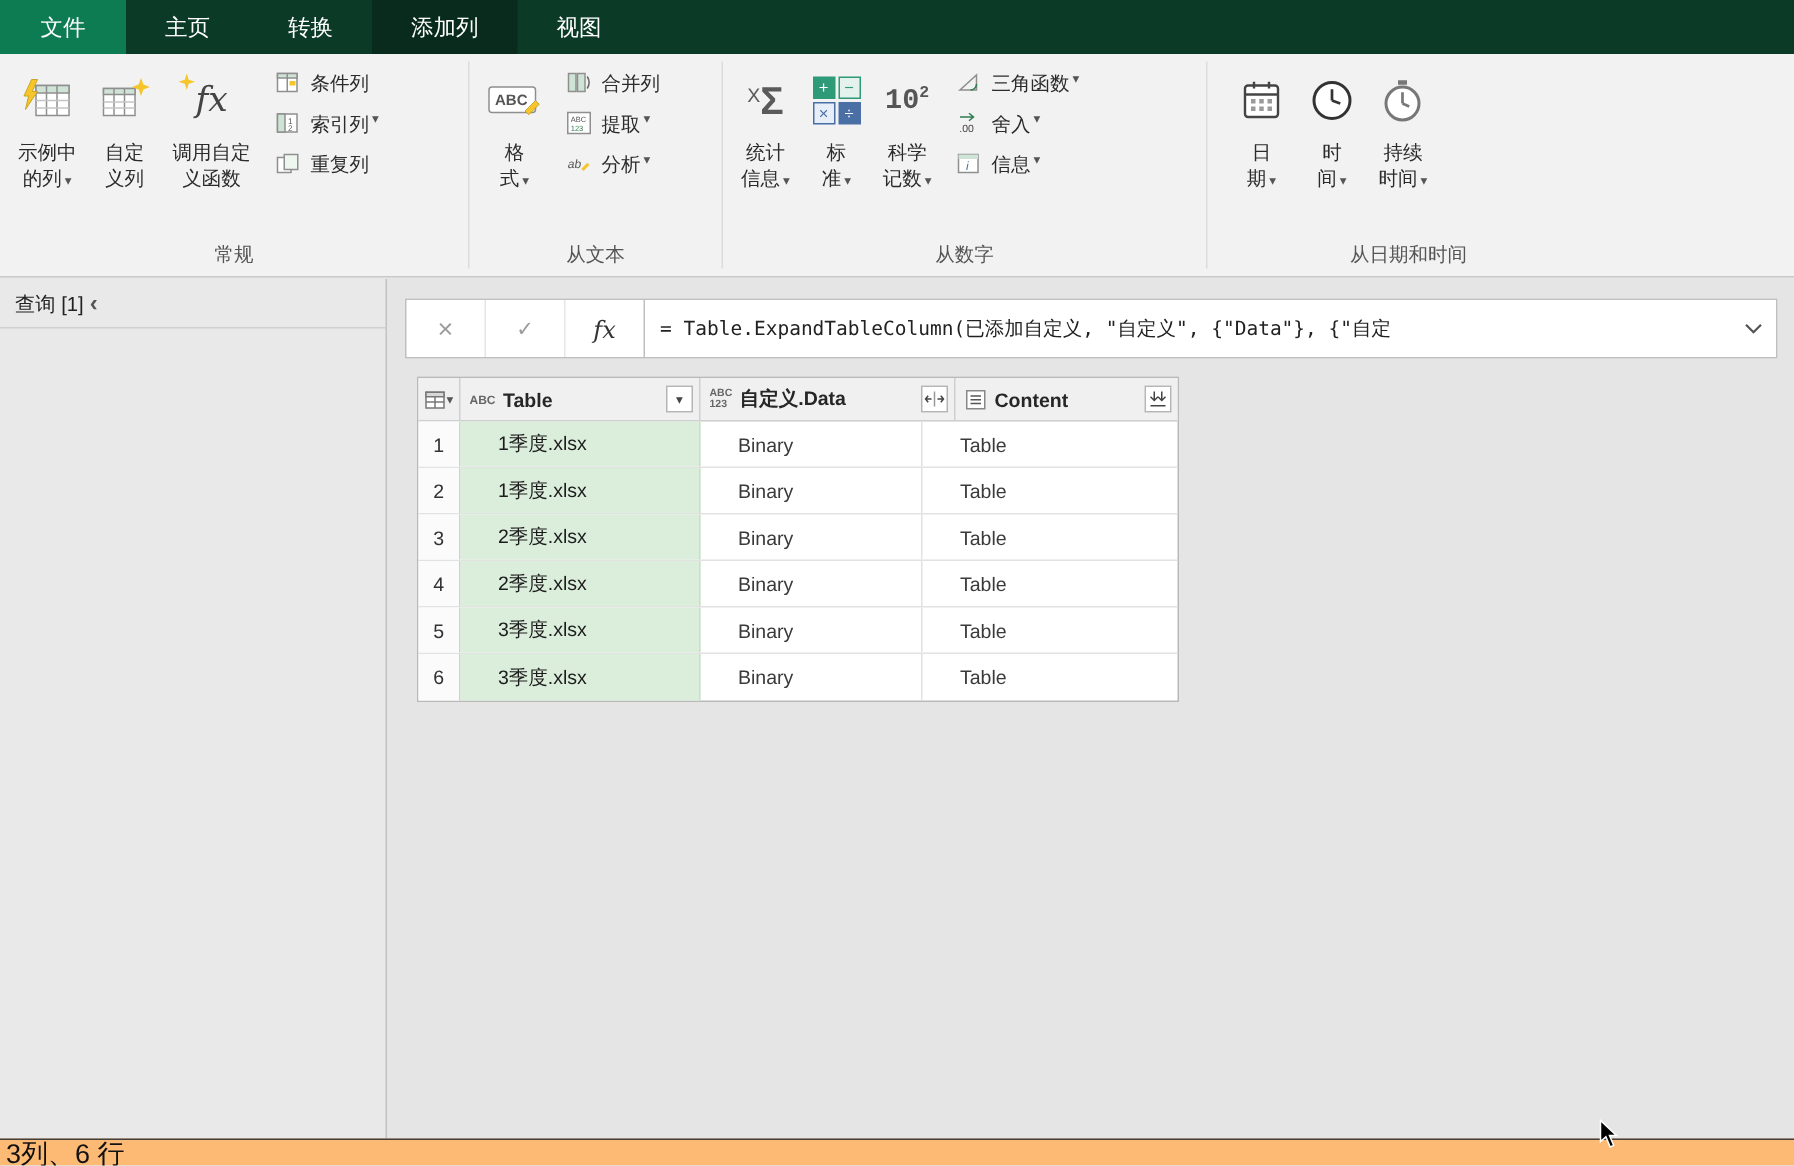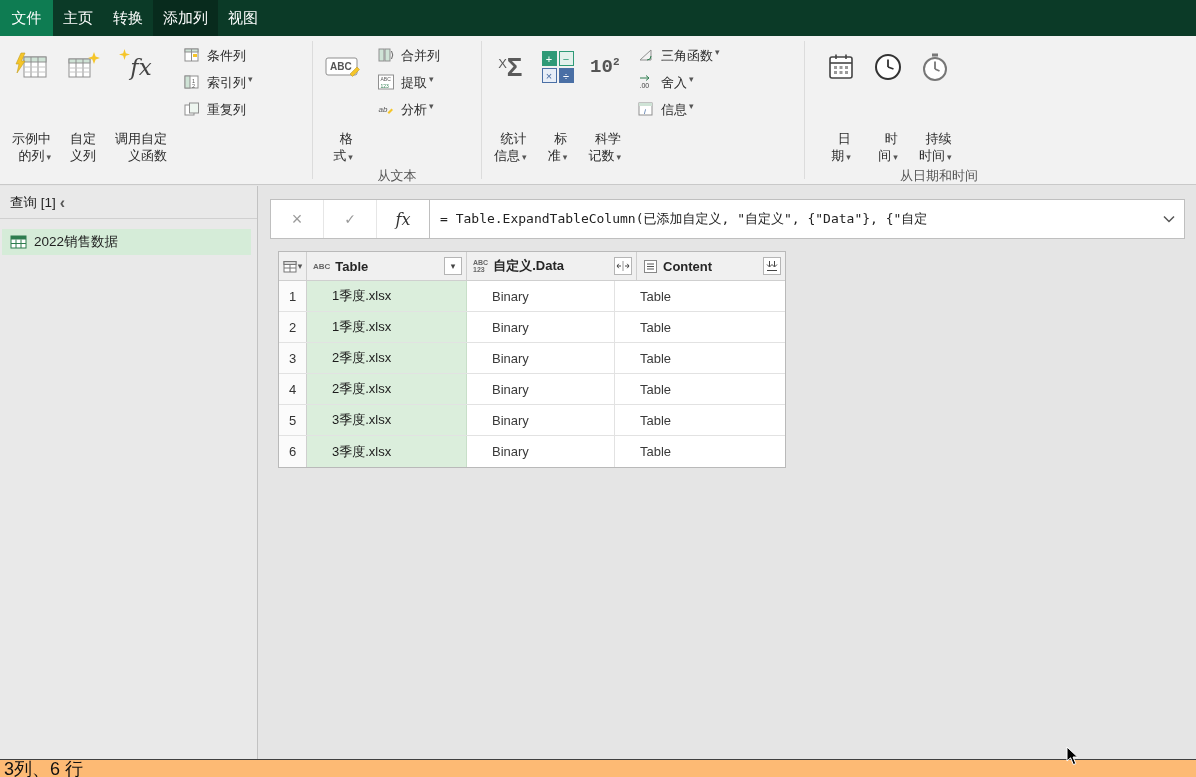--- a/index.html
+++ b/index.html
@@ -4,33 +4,33 @@
 <style>
   * { margin:0; padding:0; box-sizing:border-box; }
   html,body { width:1196px; height:777px; }
   body {
     font-family:"Liberation Sans","DejaVu Sans",sans-serif;
     background:#e5e5e5; position:relative; overflow:hidden; color:#2b2b2b;
   }
 
   
   .menubar { position:absolute; top:0; left:0; width:100%; height:36px; background:#0b3a27; display:flex; align-items:stretch; }
-  .file-tab { width:53px; background:#0e7c52; color:#fff; font-size:15px; display:flex; align-items:center; justify-content:center; cursor:default; }
-  .menu-tab { padding:0 10px; color:#fff; font-size:15px; display:flex; align-items:center; cursor:default; }
+  .file-tab { width:84px; background:#0e7c52; color:#fff; font-size:15px; display:flex; align-items:center; justify-content:center; cursor:default; }
+  .menu-tab { padding:0 26px; color:#fff; font-size:15px; display:flex; align-items:center; cursor:default; }
   .menu-tab.active { background:rgba(0,0,0,0.25);text-align:center; }
 
   
   .ribbon { position:absolute; top:36px; left:0; width:100%; height:149px; background:#f2f2f2; border-bottom:1px solid #c9c9c9; display:flex; }
   .rgroup { display:flex; flex-direction:column; }
   .rg-body { flex:1; display:flex; align-items:stretch; padding:3px 4px 0 6px; }
   .rg-label { height:24px; line-height:20px; text-align:center; font-size:13px; color:#555; }
   .vsep { width:1px; background:#dcdcdc; margin:5px 0; }
   .lbtn { display:flex; flex-direction:column; align-items:center; padding:7px 6px 0; margin-right:3px; cursor:default; }
   .licon { height:42px; display:flex; align-items:center; justify-content:center; margin-bottom:5px; }
-  .ltxt { font-size:13px; color:#2b2b2b; text-align:right; line-height:17px; white-space:nowrap;margin-top:37px; }
+  .ltxt { font-size:13px; color:#2b2b2b; text-align:center; line-height:17px; white-space:nowrap; }
   .dd { font-size:9px; color:#555; margin-left:2px; }
   .sstack { display:flex; flex-direction:column; padding-top:8px; }
   .sbtn { display:flex; align-items:flex-start; height:27px; font-size:13px; color:#2b2b2b; padding:0 6px; cursor:default; white-space:nowrap; }
   .sicon { width:20px; display:flex; justify-content:center; margin-right:5px; }
 
   .stat-ic { color:#5a5a5a; display:flex; align-items:flex-start; }
   .stat-ic .chi { font-size:13px; margin-top:2px; }
   .stat-ic .sig { font-size:26px; font-weight:bold; line-height:26px; }
   .std-ic { display:grid; grid-template-columns:15px 15px; grid-gap:2px; }
   .std-ic i { font-style:normal; width:15px; height:15px; font-size:11px; display:flex; align-items:center; justify-content:center; }
@@ -172,20 +172,21 @@
             <span class="sicon">
               <svg width="16" height="16">
                   <rect x="1" y="4" width="9" height="10" fill="#fff" stroke="#8f8f8f"></rect>
                   <rect x="5.5" y="2" width="9" height="10" fill="#eef6f0" stroke="#8f8f8f"></rect>
                 </svg>
             </span>
             <span>重复列</span>
           </div>
         </div>
       </div>
+      <div class="rg-label">常规</div>
     </div>
     <div class="vsep"></div>
 
     <div class="rgroup" style="width:168px;">
       <div class="rg-body">
         <div class="lbtn">
           <span class="licon">
             <svg width="36" height="30" viewBox="0 0 36 30">
               <rect x="1" y="6" width="31" height="17" rx="2" fill="#fff" stroke="#8f8f8f"></rect>
               <text x="5" y="18" font-size="10" font-weight="bold" fill="#555">ABC</text>
@@ -299,20 +300,21 @@
                   <rect x="1" y="2" width="13" height="12" fill="#fff" stroke="#8f8f8f"></rect>
                   <rect x="1" y="2" width="13" height="3" fill="#cfe3d6"></rect>
                   <text x="6" y="12.5" font-size="8" font-style="italic" fill="#4a6fa5">i</text>
                 </svg>
             </span>
             <span>信息</span>
               <span class="dd">▾</span>
           </div>
         </div>
       </div>
+      <div class="rg-label">从数字</div>
     </div>
     <div class="vsep"></div>
 
     <div class="rgroup" style="width:268px;">
       <div class="rg-body" style="padding-left:14px;">
         <div class="lbtn">
           <span class="licon">
             <svg width="32" height="32" viewBox="0 0 32 32">
               <rect x="5" y="6" width="22" height="21" rx="2" fill="#fff" stroke="#444" stroke-width="1.6"></rect>
               <line x1="5" y1="12" x2="27" y2="12" stroke="#444" stroke-width="1.6"></line>
@@ -363,32 +365,20 @@
       </div>
       <div class="rg-label">从日期和时间</div>
     </div>
   </div>
 
   <div class="sidebar">
     <div class="sb-head">
       <span>查询 [1]</span>
       <span class="collapse">‹</span>
     </div>
-    <div class="q-item">
-      <span style="display:flex;">
-        <svg width="18" height="16">
-            <rect x="1" y="2" width="15" height="12" fill="#fff" stroke="#2e7d4f"></rect>
-            <rect x="1" y="2" width="15" height="3.5" fill="#2e7d4f"></rect>
-            <line x1="6" y1="5.5" x2="6" y2="14" stroke="#2e7d4f"></line>
-            <line x1="11" y1="5.5" x2="11" y2="14" stroke="#2e7d4f"></line>
-            <line x1="1" y1="9.5" x2="16" y2="9.5" stroke="#2e7d4f"></line>
-          </svg>
-      </span>
-      <span>2022销售数据</span>
-    </div>
   </div>
 
   <div class="fbar">
     <div class="fb-btn">
         <span>×</span>
       </div>
     <div class="fb-btn" style="font-size:14px;">
         <span>✓</span>
       </div>
     <div class="fb-fx">

